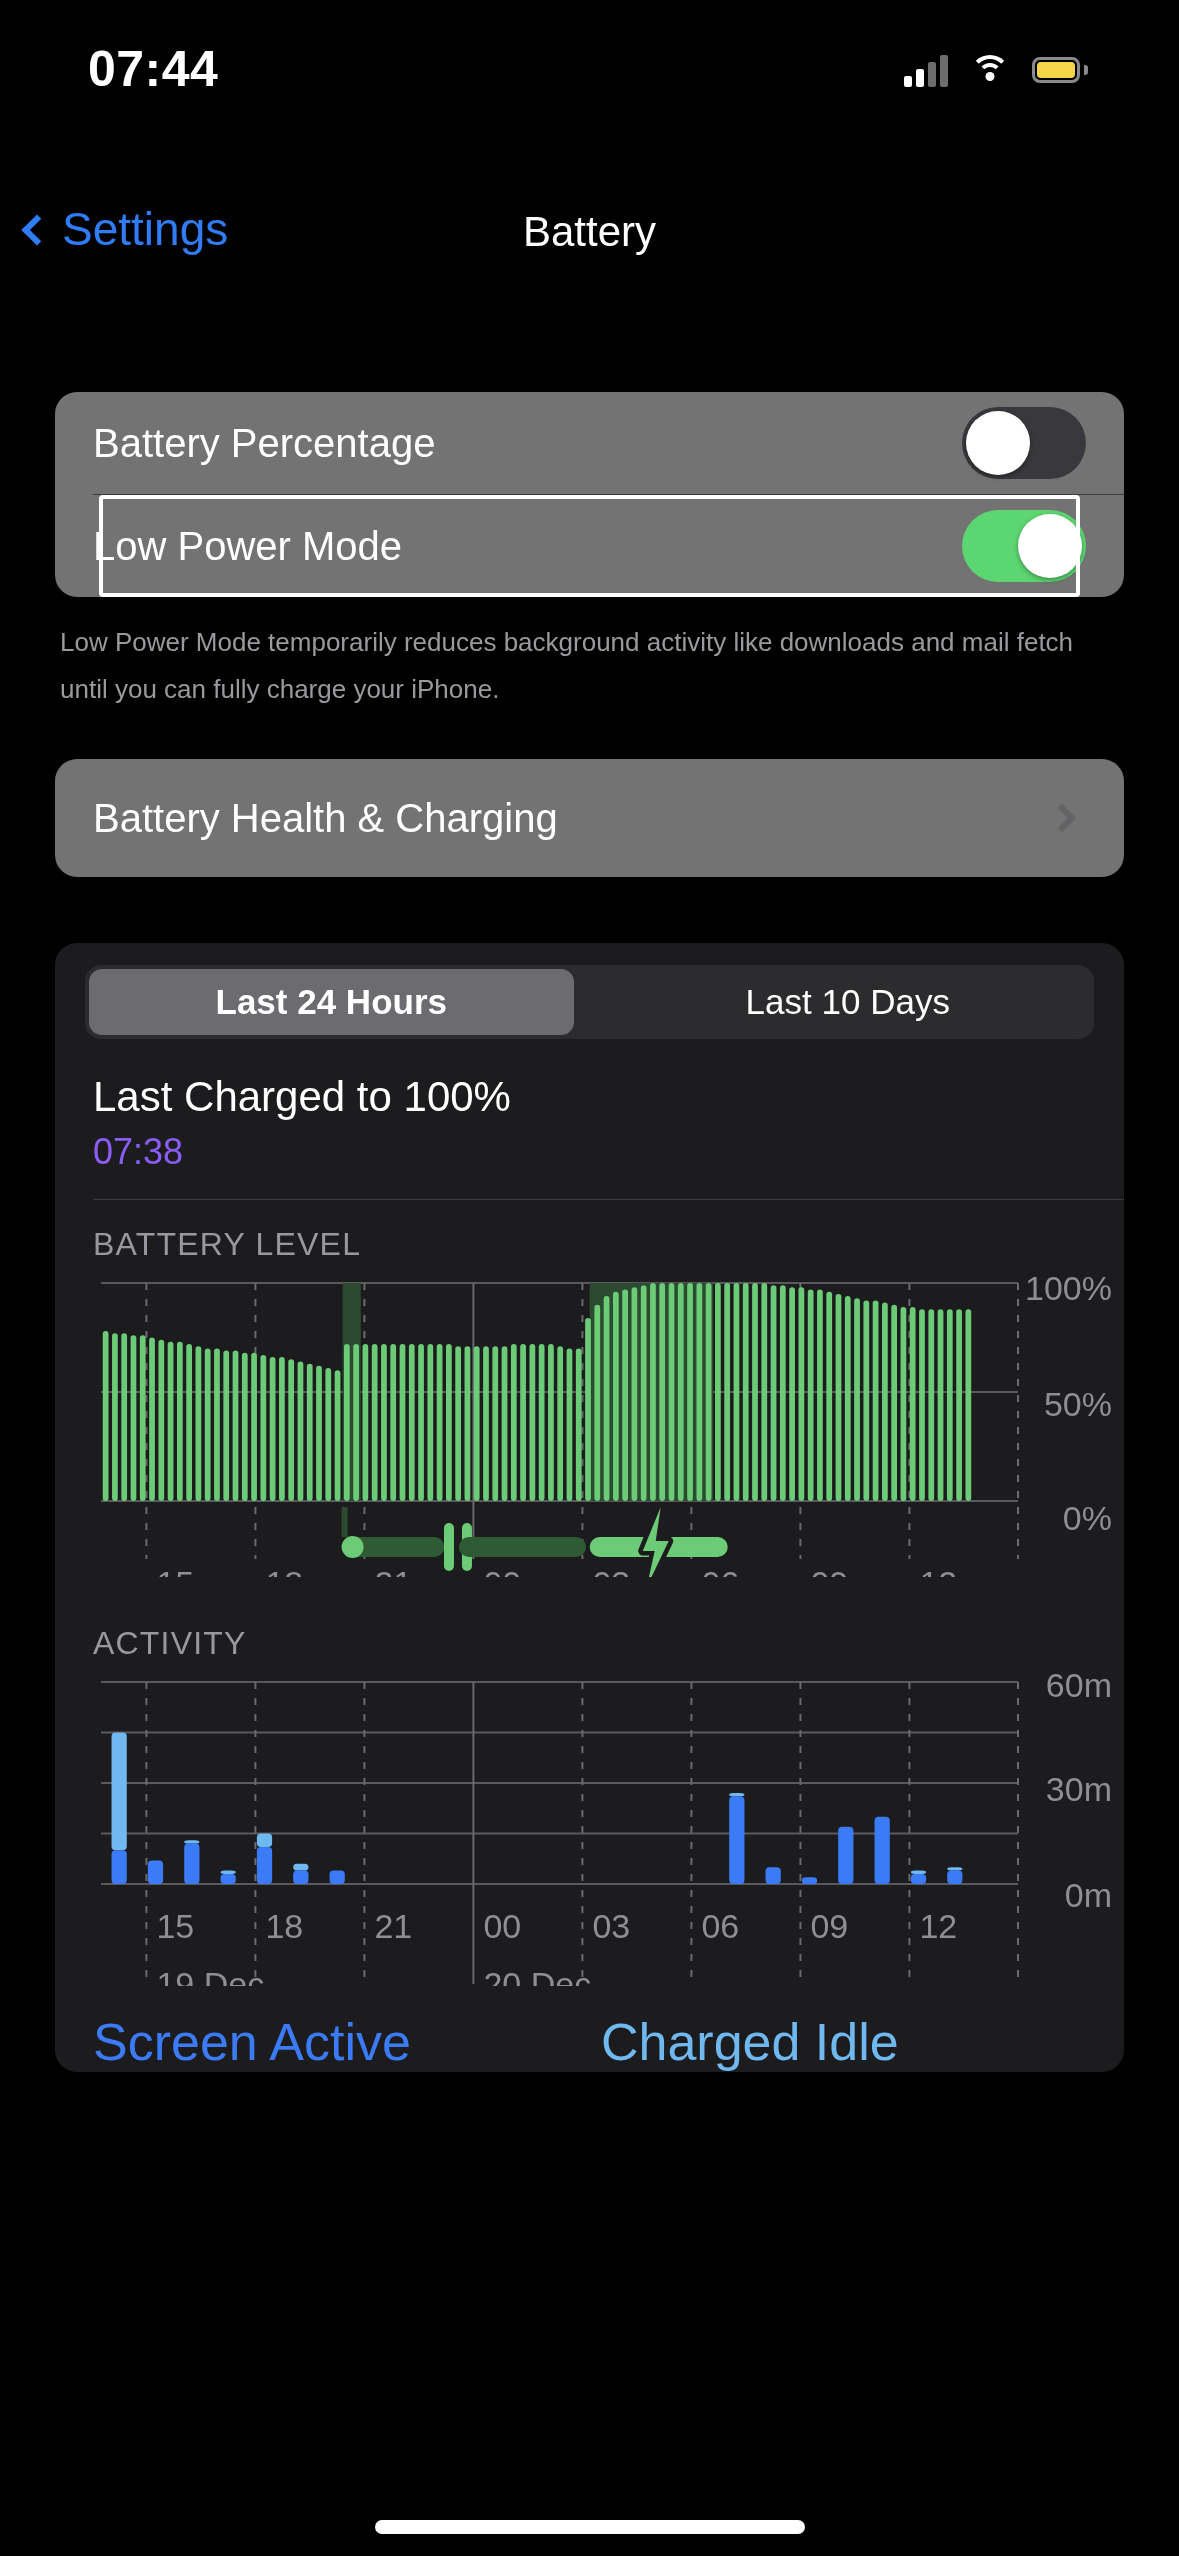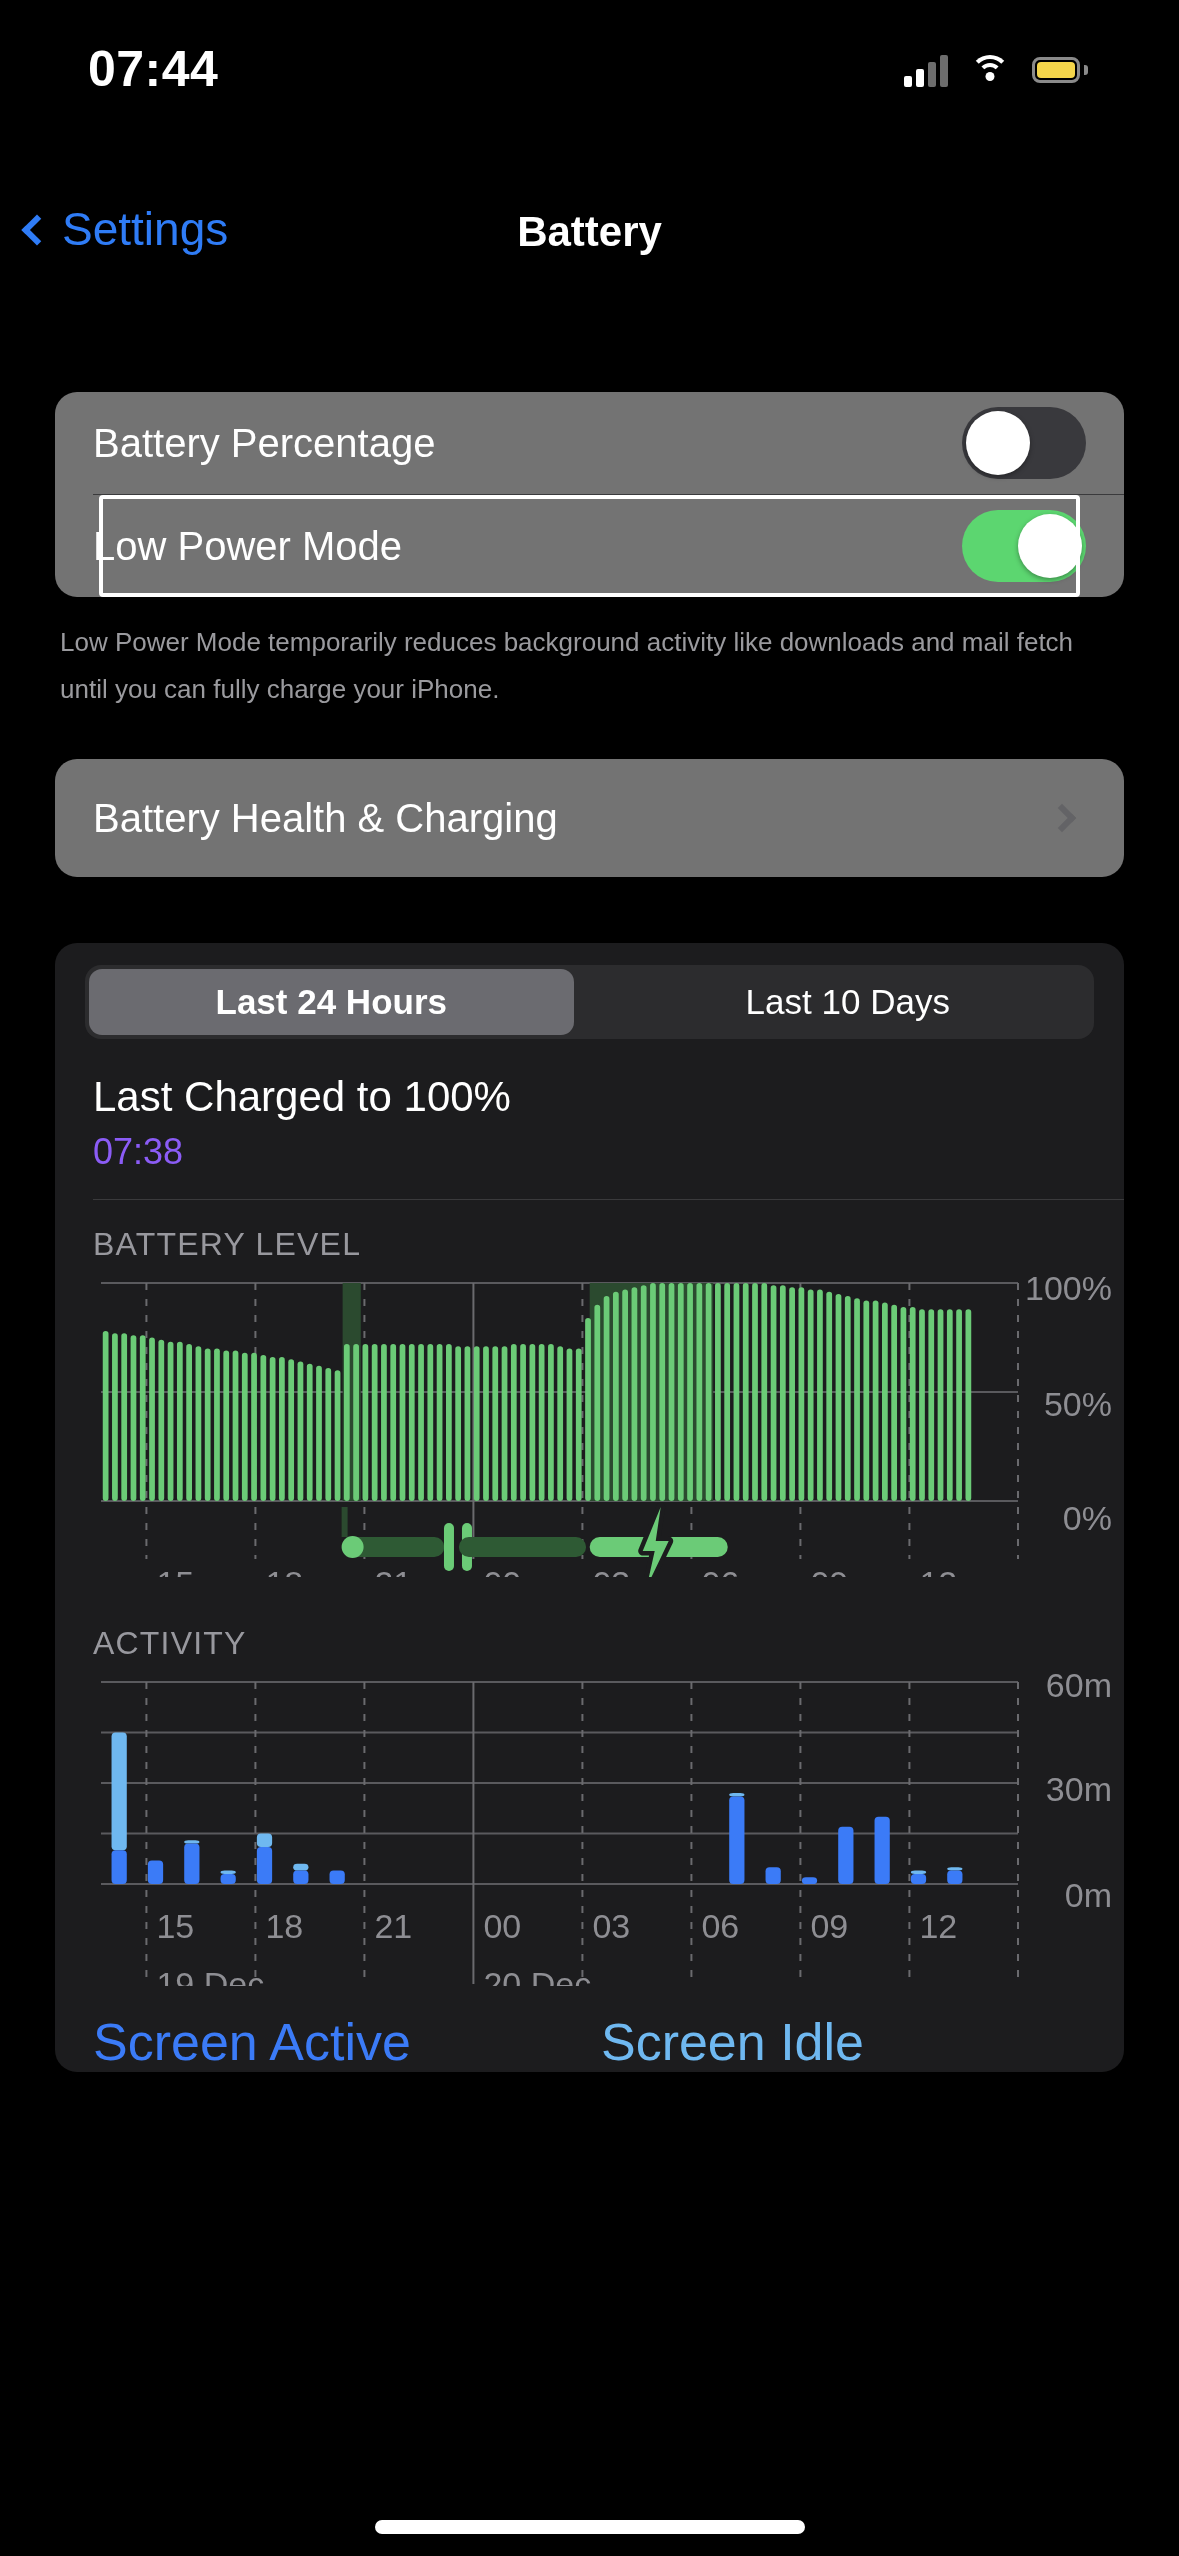--- a/index.html
+++ b/index.html
@@ -58,21 +58,21 @@
     display:flex; align-items:center; gap:10px;
     color:#2F7CF6; font-size:46px;
   }
   .chev-left {
     display:inline-block; width:22px; height:22px;
     border-left:6px solid #2F7CF6; border-bottom:6px solid #2F7CF6;
     transform:rotate(45deg); margin-right:4px; margin-top:2px;
   }
   .nav-title {
     position:absolute; left:0; top:28px; width:100%;
-    text-align:center; color:#fff; font-size:42px; font-weight:700;
+    text-align:center; color:#fff; font-size:42px; font-weight:400;
   }
 
   
   .content { position:absolute; top:392px; left:0; width:1179px; }
   .card {
     margin:0 55px; background:#737373; border-radius:22px; overflow:visible;
   }
 
   .row {
     height:102px; display:flex; align-items:center; justify-content:space-between;
@@ -421,19 +421,19 @@
           <text x="63.41666666666667" y="320" fill="#8E8E93" font-size="34" font-family="&quot;Liberation Sans&quot;, sans-serif">19 Dec</text>
           <text x="390.41666666666663" y="320" fill="#8E8E93" font-size="34" font-family="&quot;Liberation Sans&quot;, sans-serif">20 Dec</text>
         </svg>
       <div class="ylab" style="top:-10px">60m</div>
       <div class="ylab" style="top:94px">30m</div>
       <div class="ylab" style="top:200px">0m</div>
     </div>
 
     <div class="legend">
       <span class="lg1">Screen Active</span>
-      <span class="lg2">Screen Idle</span>
+      <span class="lg2">Charged Idle</span>
     </div>
 
   </div>
 </div>
 
 <div class="home-indicator"></div>
 
 </body></html>

